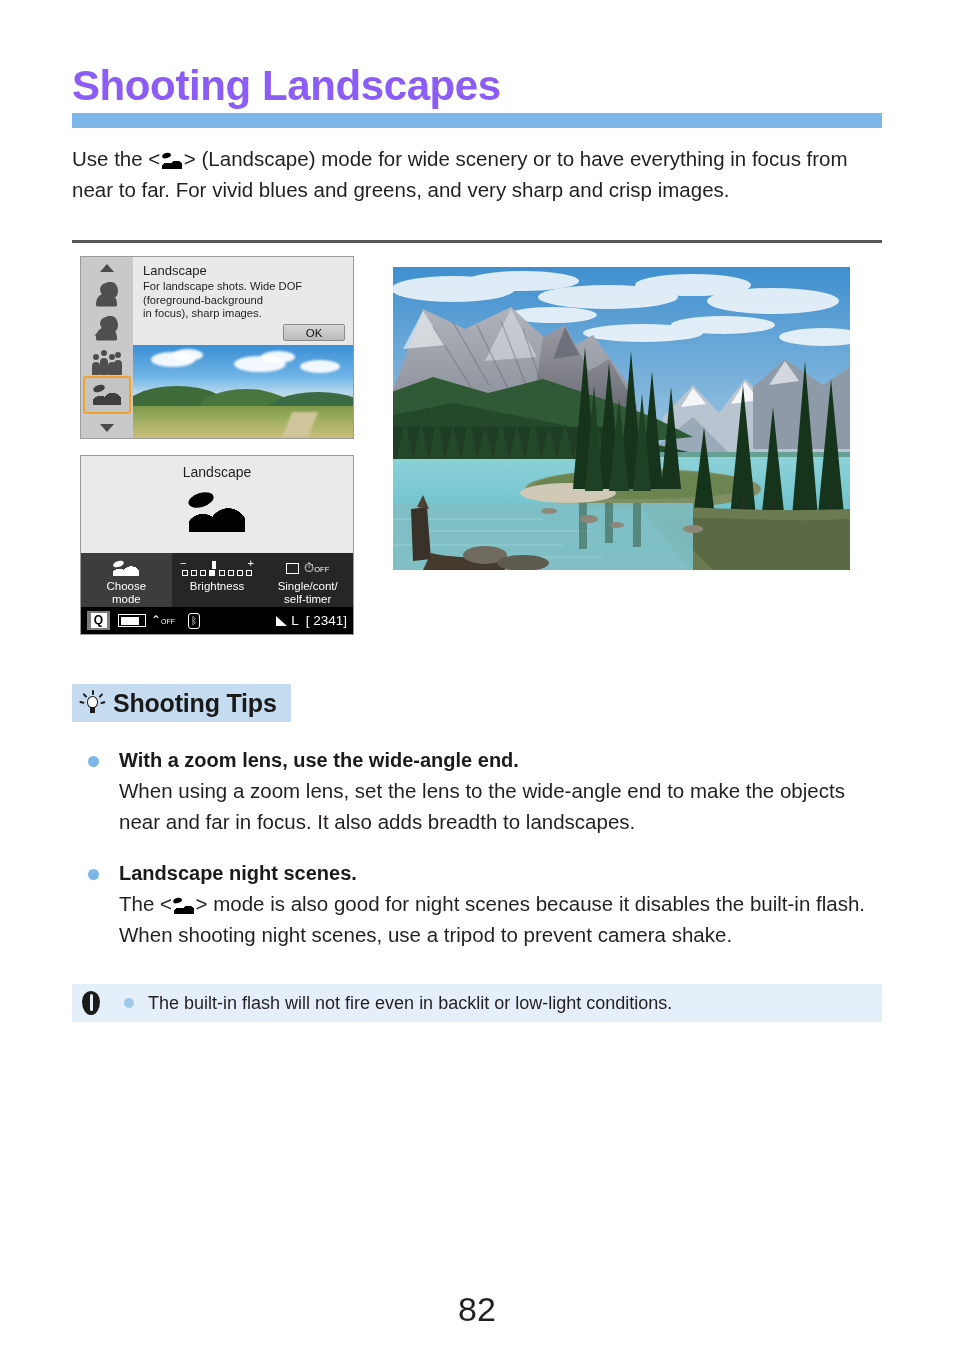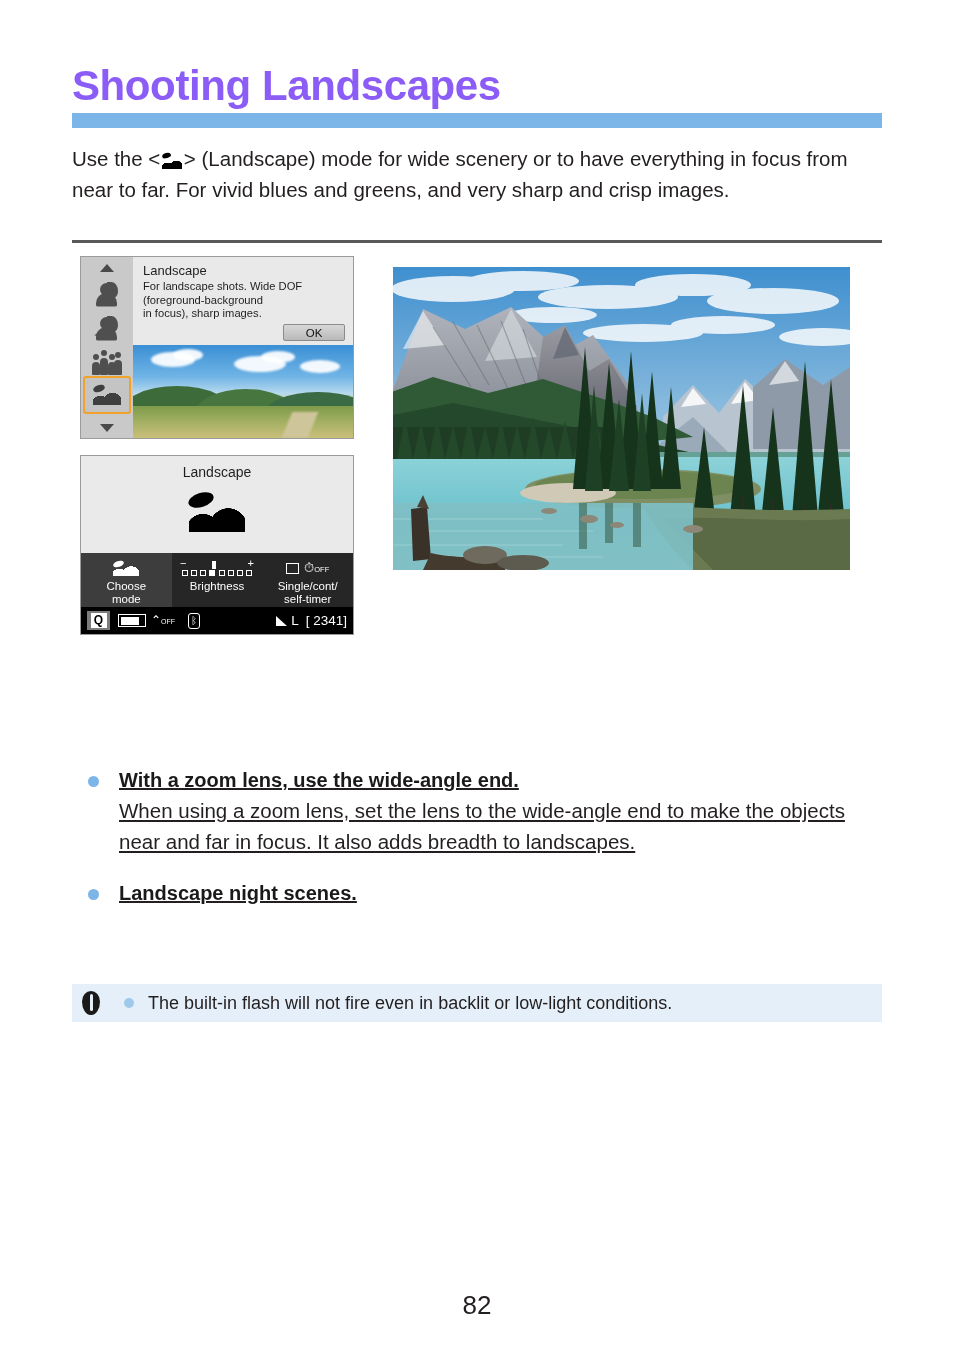--- a/index.html
+++ b/index.html
@@ -557,23 +557,22 @@
   .bulb .r1 { left: 12px; top: 0px; }
   .bulb .r2 { left: 3.5px; top: 3px; transform: rotate(-42deg); }
   .bulb .r3 { left: 20px; top: 3px; transform: rotate(42deg); }
   .bulb .r4 { left: 1px; top: 10px; transform: rotate(-76deg); }
   .bulb .r5 { left: 22px; top: 10px; transform: rotate(76deg); }
 
   
   .tips {
     position: absolute;
     left: 88px;
-    top: 766px;
+    top: 746px;
     width: 800px;
-    text-decoration: underline;
   }
   .tip { position: relative; margin-bottom: 22px; }
   .tip .dot {
     position: absolute;
     left: 0;
     top: 10px;
     width: 11px; height: 11px;
     border-radius: 50%;
     background: #7cb5e8;
   }
@@ -636,21 +635,21 @@
     line-height: 26px;
     color: #231f20;
   }
 
   
   .pageno {
     position: absolute;
     left: 0; right: 0;
     top: 1290px;
     text-align: center;
-    font-size: 26px;
+    font-size: 34px;
     color: #231f20;
   }
 </style>
 </head>
 <body>
 
 <div class="page">
 
   <div class="title">Shooting Landscapes</div>
   <div class="title-rule"></div>
@@ -935,32 +934,45 @@
 
       <g fill="#8c8777">
         <ellipse cx="196" cy="252" rx="9" ry="4"></ellipse>
         <ellipse cx="224" cy="258" rx="7" ry="3"></ellipse>
         <ellipse cx="300" cy="262" rx="10" ry="4"></ellipse>
         <ellipse cx="156" cy="244" rx="8" ry="3"></ellipse>
       </g>
     </svg>
   </div>
 
+  <div class="tips-head">
+    <div class="bulb">
+      <div class="ray r1"></div>
+        <div class="ray r2"></div>
+        <div class="ray r3"></div>
+      <div class="ray r4"></div>
+        <div class="ray r5"></div>
+      <div class="glass"></div>
+        <div class="base"></div>
+    </div>
+    <div class="label">Shooting Tips</div>
+  </div>
 
   <div class="tips">
 
     <div class="tip">
       <div class="dot"></div>
       <div class="tip-title">With a zoom lens, use the wide-angle end.</div>
       <div class="tip-body">When using a zoom lens, set the lens to the wide-angle end to make the objects near and far in focus. It also adds breadth to landscapes.</div>
     </div>
 
     <div class="tip">
       <div class="dot"></div>
       <div class="tip-title">Landscape night scenes.</div>
+      <div class="tip-body"><span>The &lt;</span><span class="ico-landscape"><span class="sun"></span><span class="mtn"></span></span><span>&gt; mode is also good for night scenes because it disables the built-in flash. When shooting night scenes, use a tripod to prevent camera shake.</span></div>
     </div>
 
   </div>
 
   <div class="note">
     <div class="note-icon">
       <div class="shape"></div>
         <div class="slit"></div>
     </div>
     <div class="ndot"></div>

